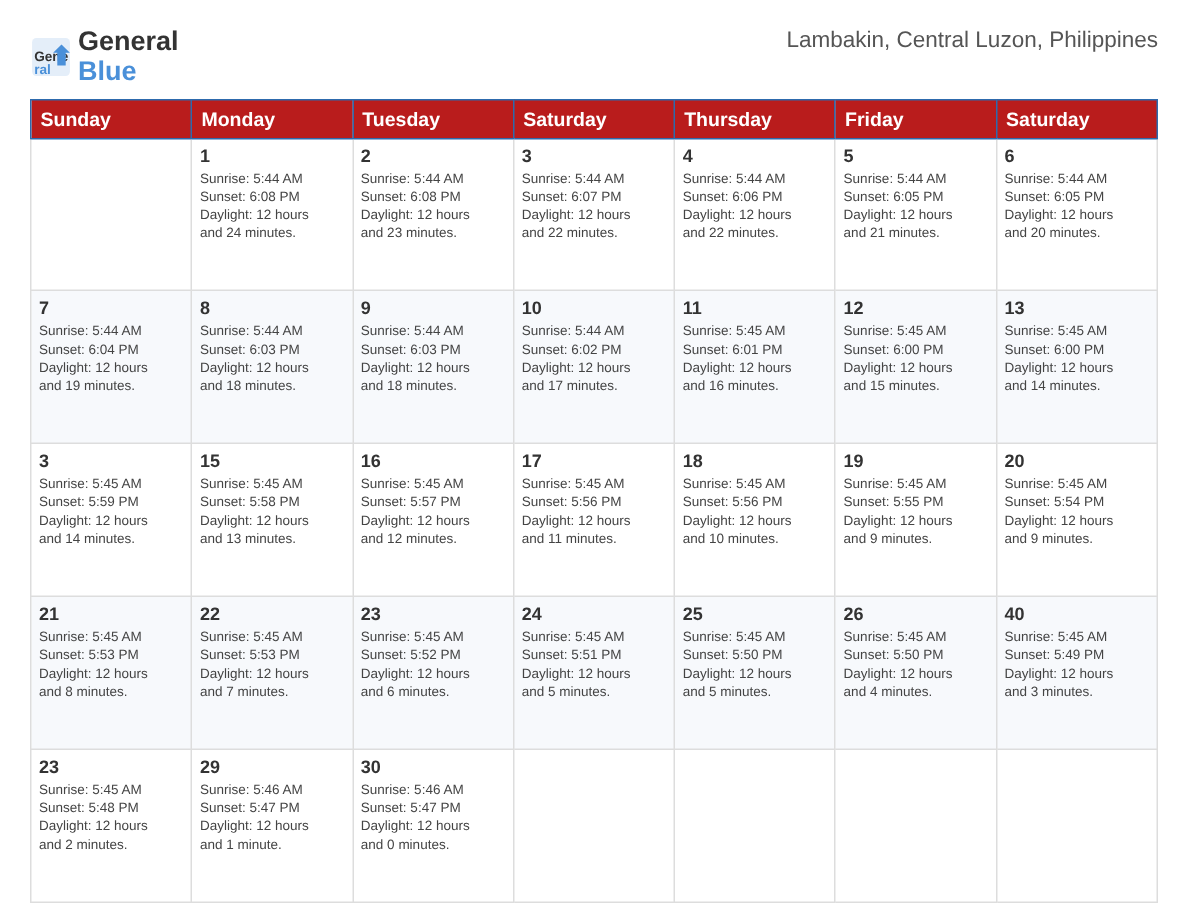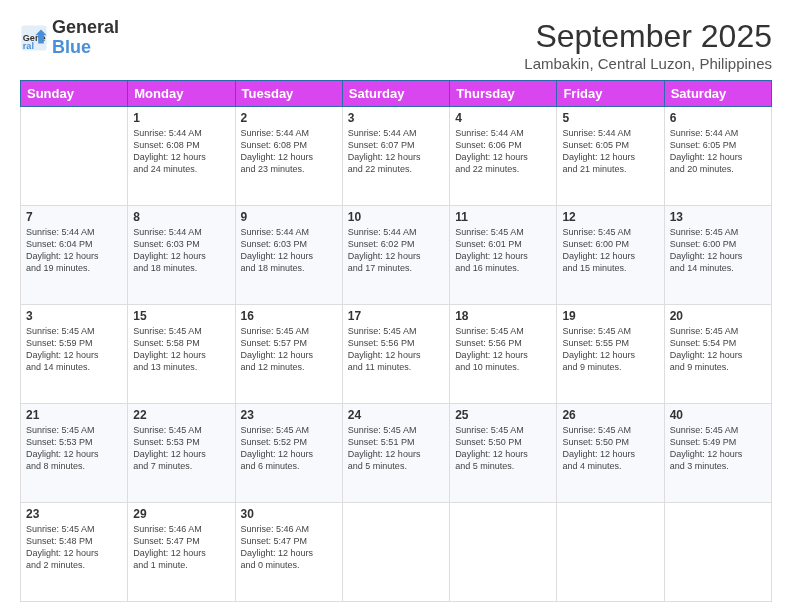--- a/index.html
+++ b/index.html
@@ -87,42 +87,41 @@
     .empty-cell {
       background: #fafafa;
     }
     tr:nth-child(even) td {
       background-color: #f7f9fc;
     }
     tr:nth-child(odd) td {
       background-color: #ffffff;
     }
     .calendar thead tr th {
-      background-color: #d946ef;
+      background-color: #b91c1c;
     }
   </style>
 </head>
 <body>
 
 <div class="page">
   <div class="header">
     <div class="logo">
       <svg class="logo-icon" viewBox="0 0 40 40">
         <rect x="2" y="2" width="36" height="36" rx="4" fill="#4a90d9" opacity="0.15"></rect>
         <text x="4" y="24" font-size="13" font-weight="bold" fill="#333" font-family="Arial">Gene</text>
         <text x="4" y="36" font-size="13" font-weight="bold" fill="#4a90d9" font-family="Arial">ral</text>
         <polygon points="30,8 38,16 34,16 34,28 26,28 26,16 22,16" fill="#4a90d9"></polygon>
       </svg>
       <div class="logo-text">
         <div>General</div>
         <div style="color:#4a90d9;">Blue</div>
       </div>
     </div>
     <div class="title-block">
-      <div class="main-title">September 2025</div>
       <div class="subtitle">Lambakin, Central Luzon, Philippines</div>
     </div>
   </div>
 
   <table class="calendar">
     <thead>
       <tr>
       <th>Sunday</th>
           <th>Monday</th>
           <th>Tuesday</th>

